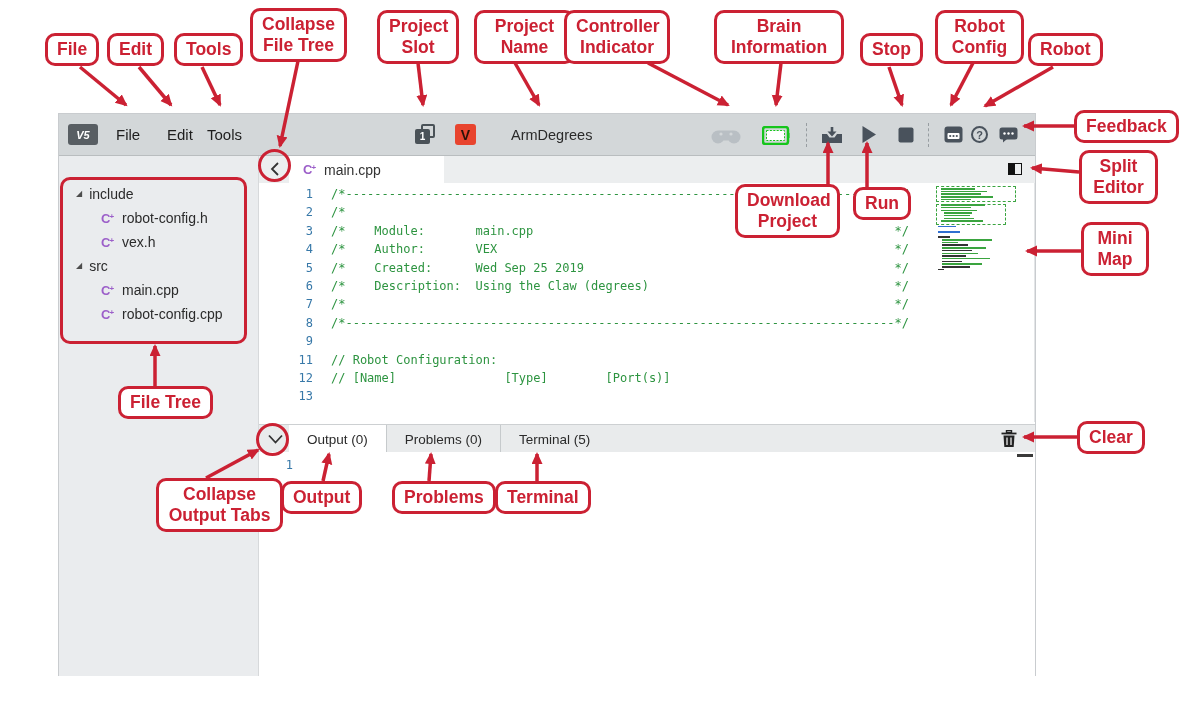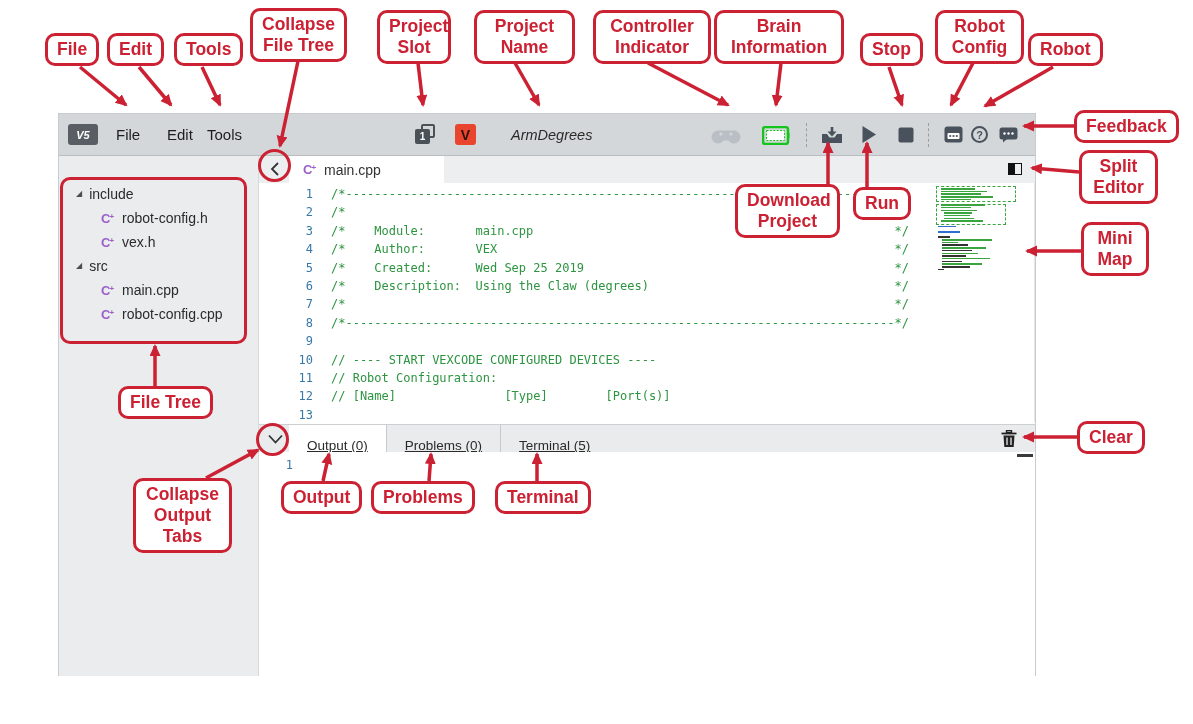--- a/index.html
+++ b/index.html
@@ -12,21 +12,21 @@
   .menubar{position:relative;height:42px;background:#d3d7d9;border-bottom:1px solid #b9bdbf;}
   .menubar .menu-label{position:absolute;top:0;line-height:41px;font-size:15px;color:#1d1d1d;cursor:default;}
   .logo{position:absolute;left:9px;top:10px;width:30px;height:21px;background:#585e63;border-radius:3px;
     color:#fff;font-weight:bold;font-size:11px;font-style:italic;display:flex;align-items:center;justify-content:center;}
   .slot-icon{position:absolute;left:356px;top:10px;width:21px;height:21px;}
   .slot-back{position:absolute;left:6px;top:0;width:14px;height:14px;border:2px solid #4a5258;border-radius:2px;background:#d3d7d9;}
   .slot-front{position:absolute;left:0;top:5px;width:15px;height:15px;background:#4a5258;border-radius:2px;
     color:#fff;font-size:10px;font-weight:bold;display:flex;align-items:center;justify-content:center;}
   .vexv{position:absolute;left:396px;top:10px;width:21px;height:21px;background:var(--vex_red);border-radius:3px;
     color:#2b1208;font-weight:bold;font-size:14px;display:flex;align-items:center;justify-content:center;line-height:1;}
-  .proj-name{position:absolute;left:452px;top:0;line-height:42px;font-size:14.5px;color:#2a2a2a;font-style:italic;}
+  .proj-name{position:absolute;left:452px;top:0;line-height:42px;font-size:14.5px;color:#2a2a2a;}
   .tb-icon{position:absolute;cursor:pointer;}
   .tb-divider{position:absolute;top:9px;height:24px;border-left:1px dashed #979da1;}
   .help-circle{width:17px;height:17px;border:2px solid #49525c;border-radius:50%;color:#49525c;
     font-size:11px;font-weight:bold;display:flex;align-items:center;justify-content:center;}
 
   
   .body{display:flex;height:520px;}
   .sidebar{width:200px;background:#eaecee;border-right:1px solid #d7d9db;padding-top:26px;}
   .tree-row{height:24px;display:flex;align-items:center;font-size:14px;color:#2b2b2b;cursor:pointer;}
   .tree-row.folder{padding-left:17px;}
@@ -50,21 +50,21 @@
   .minimap{position:absolute;left:677px;top:4px;width:86px;height:92px;cursor:pointer;}
   .mm-box{position:absolute;border:1px dashed #3aa43f;border-radius:1px;}
   .mm-rows{position:absolute;left:2px;top:1px;right:0;}
   .mm-row{height:2.7px;}
   .mm-bar{height:1.6px;}
   .mm-edge{position:absolute;right:-3px;top:0;height:241px;border-left:1px solid #e3e5e7;}
 
   .output-tabbar{height:28px;background:#e9ebec;border-top:1px solid #cdd0d2;position:relative;font-size:13.5px;color:#2b2b2b;}
   .collapse-down-btn{position:absolute;left:4px;top:2px;width:24px;height:24px;display:flex;align-items:center;justify-content:center;cursor:pointer;}
   .otabs{position:absolute;left:30px;top:0;height:28px;display:flex;}
-  .otab{display:flex;align-items:flex-end;padding:0 18px;border-right:1px solid #c6cacc;cursor:pointer;text-decoration:underline;}
+  .otab{display:flex;align-items:center;padding:0 18px;border-right:1px solid #c6cacc;cursor:pointer;}
   .otab.active{background:#fff;border-right:1px solid #c6cacc;}
   .trash-btn{position:absolute;right:18px;top:5px;cursor:pointer;}
   .output-area{flex:1;background:#fff;position:relative;
     font-family:"DejaVu Sans Mono","Liberation Mono",monospace;font-size:12px;}
   .out-gutter{position:absolute;left:0;top:6px;width:34px;text-align:right;color:var(--gutter_blue);}
   .scroll-thumb{position:absolute;right:2px;top:2px;width:16px;height:3px;background:#3a3a3a;cursor:grab;}
 
   
   .ann{position:absolute;background:#fff;border:3px solid var(--annotation_red);border-radius:10px;
     color:var(--annotation_red);font-weight:bold;font-size:17.5px;line-height:1.2;text-align:center;
@@ -220,24 +220,20 @@
               <span class="ln">7</span>
               <span class="ct">/*                                                                            */</span>
             </div>
             <div class="code-row">
               <span class="ln">8</span>
               <span class="ct">/*----------------------------------------------------------------------------*/</span>
             </div>
             <div class="code-row">
               <span class="ln">9</span>
               <span class="ct"></span>
-            </div>
-            <div class="code-row">
-              <span class="ln">10</span>
-              <span class="ct">// ---- START VEXCODE CONFIGURED DEVICES ----</span>
             </div>
             <div class="code-row">
               <span class="ln">11</span>
               <span class="ct">// Robot Configuration:</span>
             </div>
             <div class="code-row">
               <span class="ln">12</span>
               <span class="ct">// [Name]               [Type]        [Port(s)]</span>
             </div>
             <div class="code-row">
@@ -411,30 +407,30 @@
 </svg>
 
 <div class="ann-circle" style="left:258px;top:149px"></div>
 <div class="ann-circle" style="left:256px;top:423px"></div>
 <div class="ann-rect"></div>
 
 <div class="ann" style="left:45px;top:33px">File</div>
 <div class="ann" style="left:107px;top:33px">Edit</div>
 <div class="ann" style="left:174px;top:33px">Tools</div>
 <div class="ann" style="left:250px;top:8px;width:97px">Collapse File Tree</div>
-<div class="ann" style="left:377px;top:10px;width:74px">Project Slot</div>
+<div class="ann" style="left:377px;top:10px;width:82px">Project Slot</div>
 <div class="ann" style="left:474px;top:10px;width:101px">Project Name</div>
-<div class="ann" style="left:593px;top:10px;width:118px">Controller Indicator</div>
+<div class="ann" style="left:564px;top:10px;width:106px">Controller Indicator</div>
 <div class="ann" style="left:714px;top:10px;width:130px">Brain Information</div>
 <div class="ann" style="left:860px;top:33px">Stop</div>
 <div class="ann" style="left:935px;top:10px;width:89px">Robot Config</div>
 <div class="ann" style="left:1028px;top:33px">Robot</div>
 <div class="ann" style="left:1074px;top:110px">Feedback</div>
 <div class="ann" style="left:1079px;top:150px;width:79px">Split Editor</div>
 <div class="ann" style="left:1081px;top:222px;width:68px">Mini Map</div>
 <div class="ann" style="left:1077px;top:421px">Clear</div>
 <div class="ann" style="left:735px;top:184px;width:105px">Download Project</div>
 <div class="ann" style="left:853px;top:187px">Run</div>
 <div class="ann" style="left:118px;top:386px">File Tree</div>
-<div class="ann" style="left:133px;top:478px;width:99px">Collapse Output Tabs</div>
+<div class="ann" style="left:156px;top:478px;width:127px">Collapse Output Tabs</div>
 <div class="ann" style="left:281px;top:481px">Output</div>
-<div class="ann" style="left:371px;top:481px">Problems</div>
+<div class="ann" style="left:392px;top:481px">Problems</div>
 <div class="ann" style="left:495px;top:481px">Terminal</div>
 
 </body></html>

